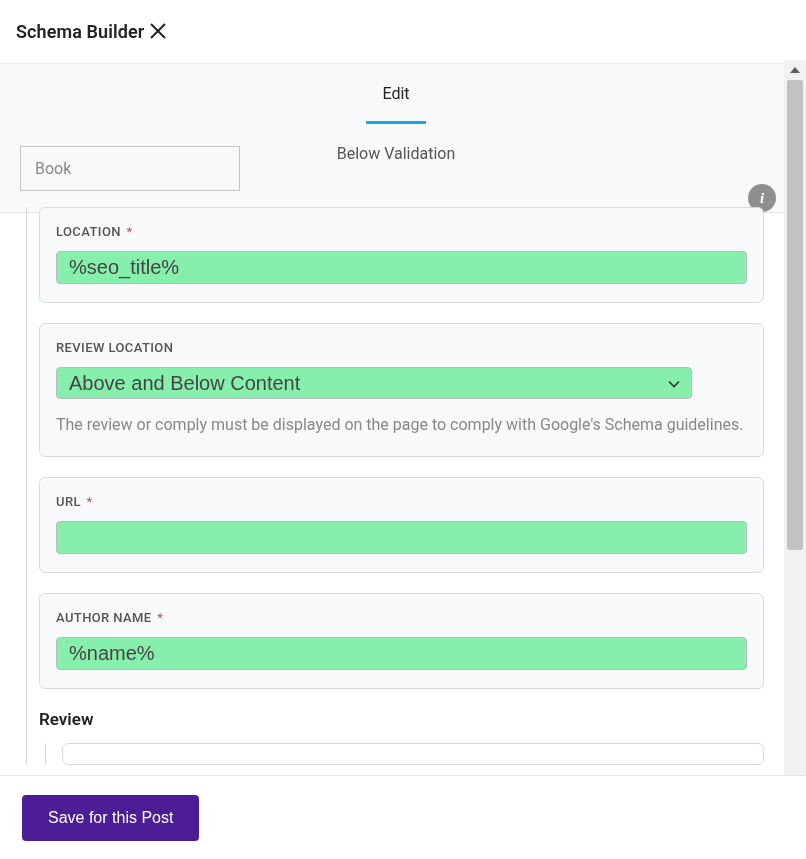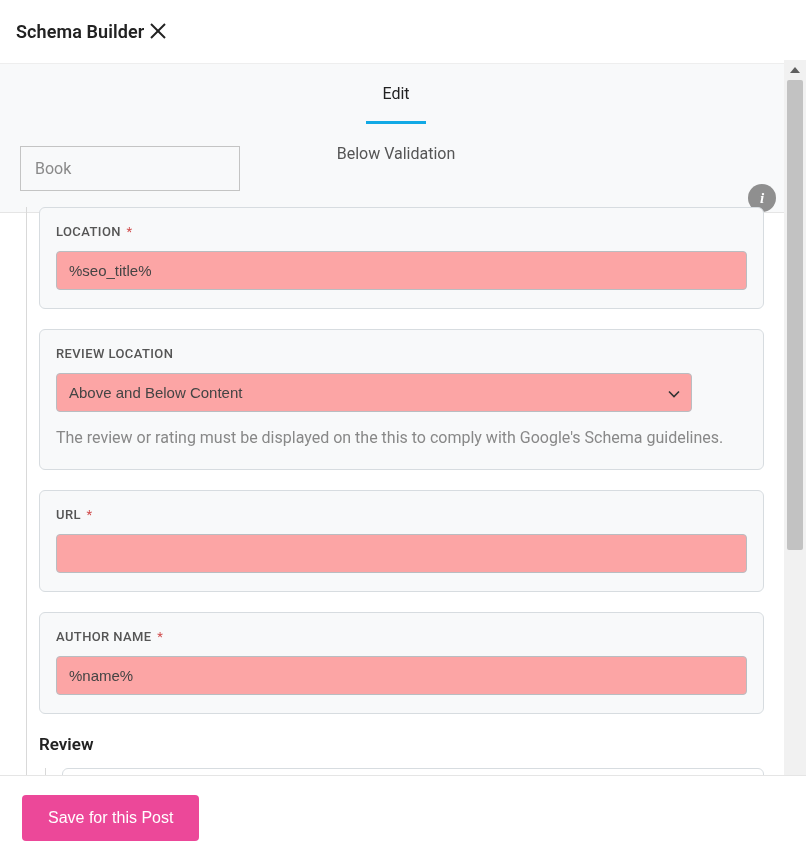--- a/index.html
+++ b/index.html
@@ -144,23 +144,23 @@
     letter-spacing:0.4px;
     font-weight:500;
     color:#555;
     margin-bottom:12px;
   }
   .field-label .req { color:#d04b4b; margin-left:2px; font-weight:400;}
   .text-input, .select-input {
     width:100%;
     border:1px solid #b9bdc1;
     border-radius:4px;
-    font-size:15px;
-    padding:10px 12px;
-    background:#fca5a5;
+    font-size:20px;
+    padding:4px 12px;
+    background:#86efac;
     color:#444;
   }
   .text-input::placeholder { color:#9a9a9a; }
   .select-wrap {
     position:relative;
     width:92%;
   }
   .select-input {
     appearance:none;
     -webkit-appearance:none;
@@ -199,21 +199,21 @@
     position:absolute;
     left:0; right:0; bottom:0;
     height:84px;
     background:#fff;
     border-top:1px solid #e5e5e5;
     display:flex;
     align-items:center;
     padding:0 22px;
   }
   .save-btn {
-    background:#ec4899;
+    background:#4c1d95;
     color:#fff;
     border:none;
     border-radius:4px;
     font-size:16px;
     padding:14px 26px;
     cursor:pointer;
   }
 
   
   .scroll-inner {
@@ -278,21 +278,21 @@
         <div class="select-wrap">
           <select class="select-input">
             <option>Above and Below Content</option>
           </select>
           <span class="select-caret">
             <svg width="12" height="8" viewBox="0 0 12 8">
                 <polyline points="1,1 6,6 11,1" fill="none" stroke="#333" stroke-width="1.6"></polyline>
               </svg>
           </span>
         </div>
-        <div class="help-text">The review or rating must be displayed on the this to comply with Google's Schema guidelines.</div>
+        <div class="help-text">The review or comply must be displayed on the page to comply with Google's Schema guidelines.</div>
       </div>
 
       <div class="field-card">
         <div class="field-label">
           <span>URL</span>
           <span class="req">*</span>
         </div>
         <input class="text-input" type="text" value="" style="">
       </div>
 

